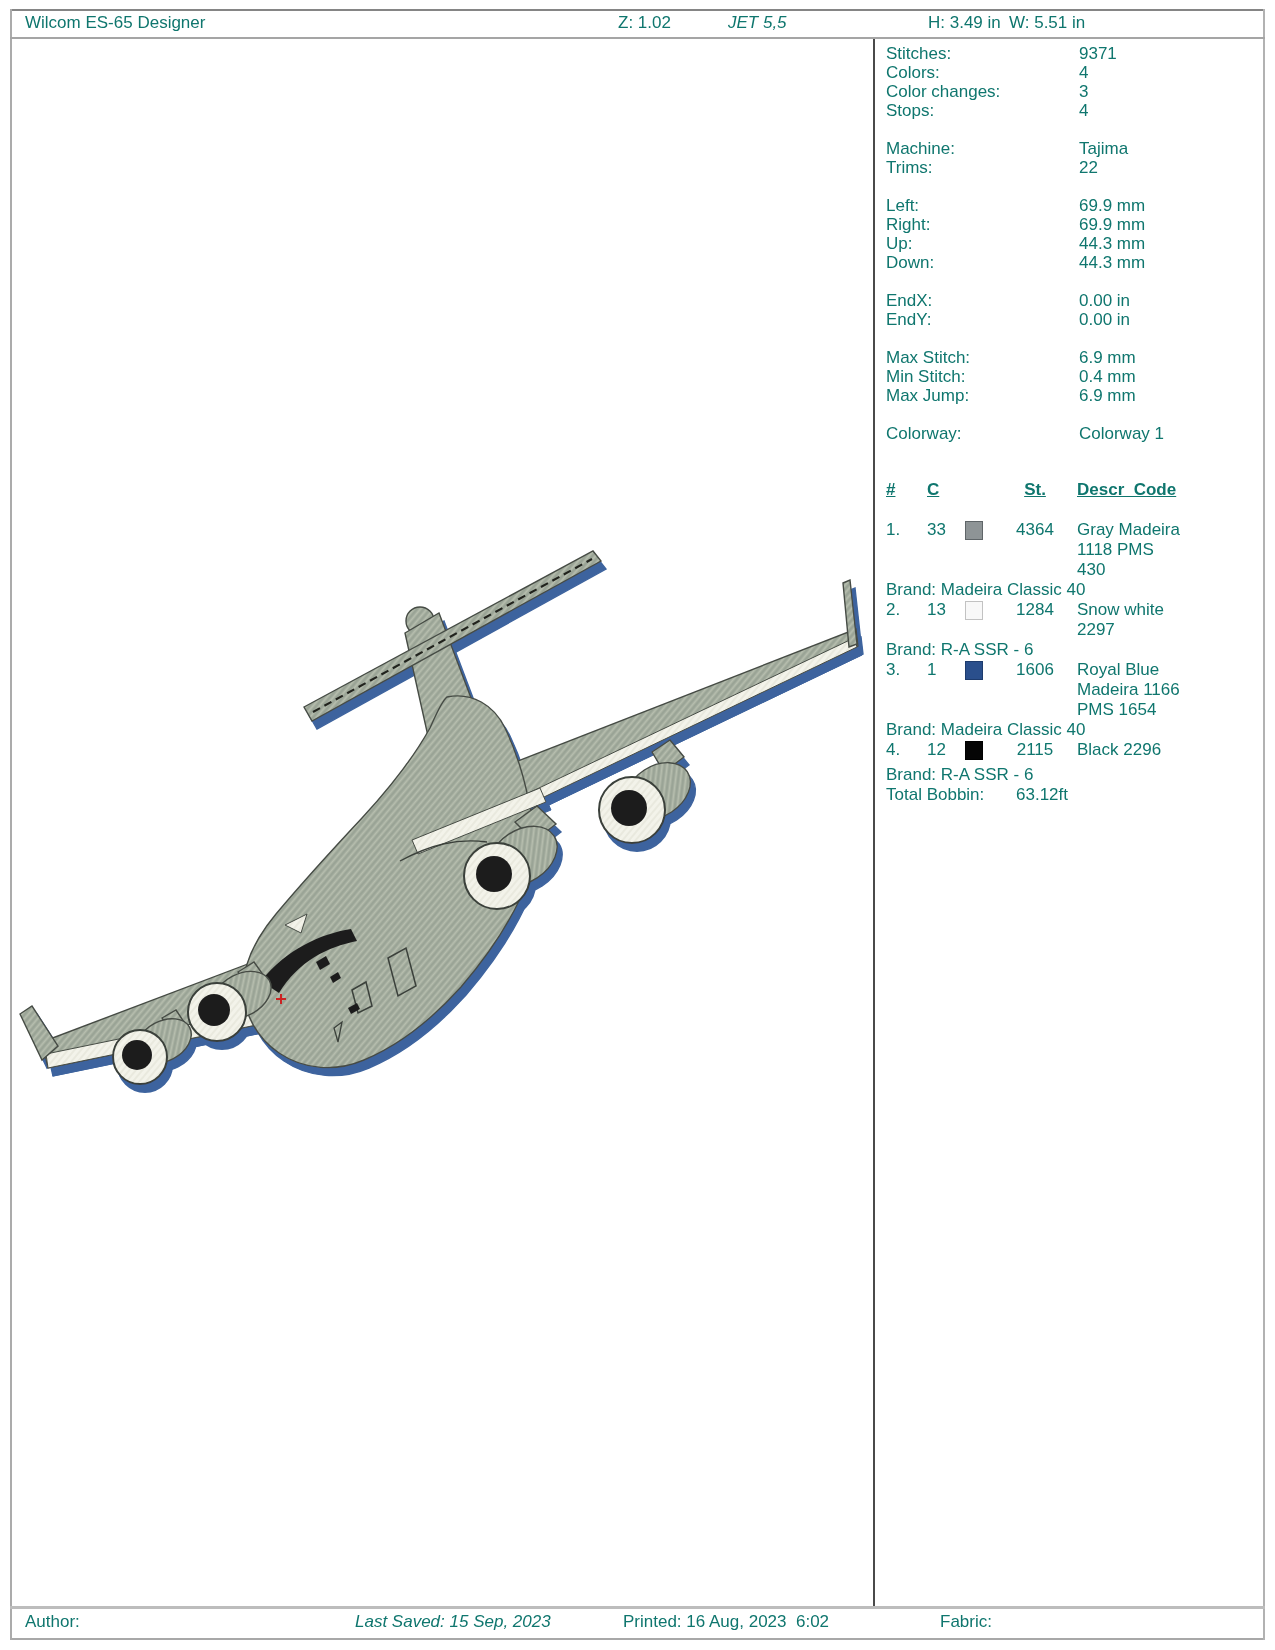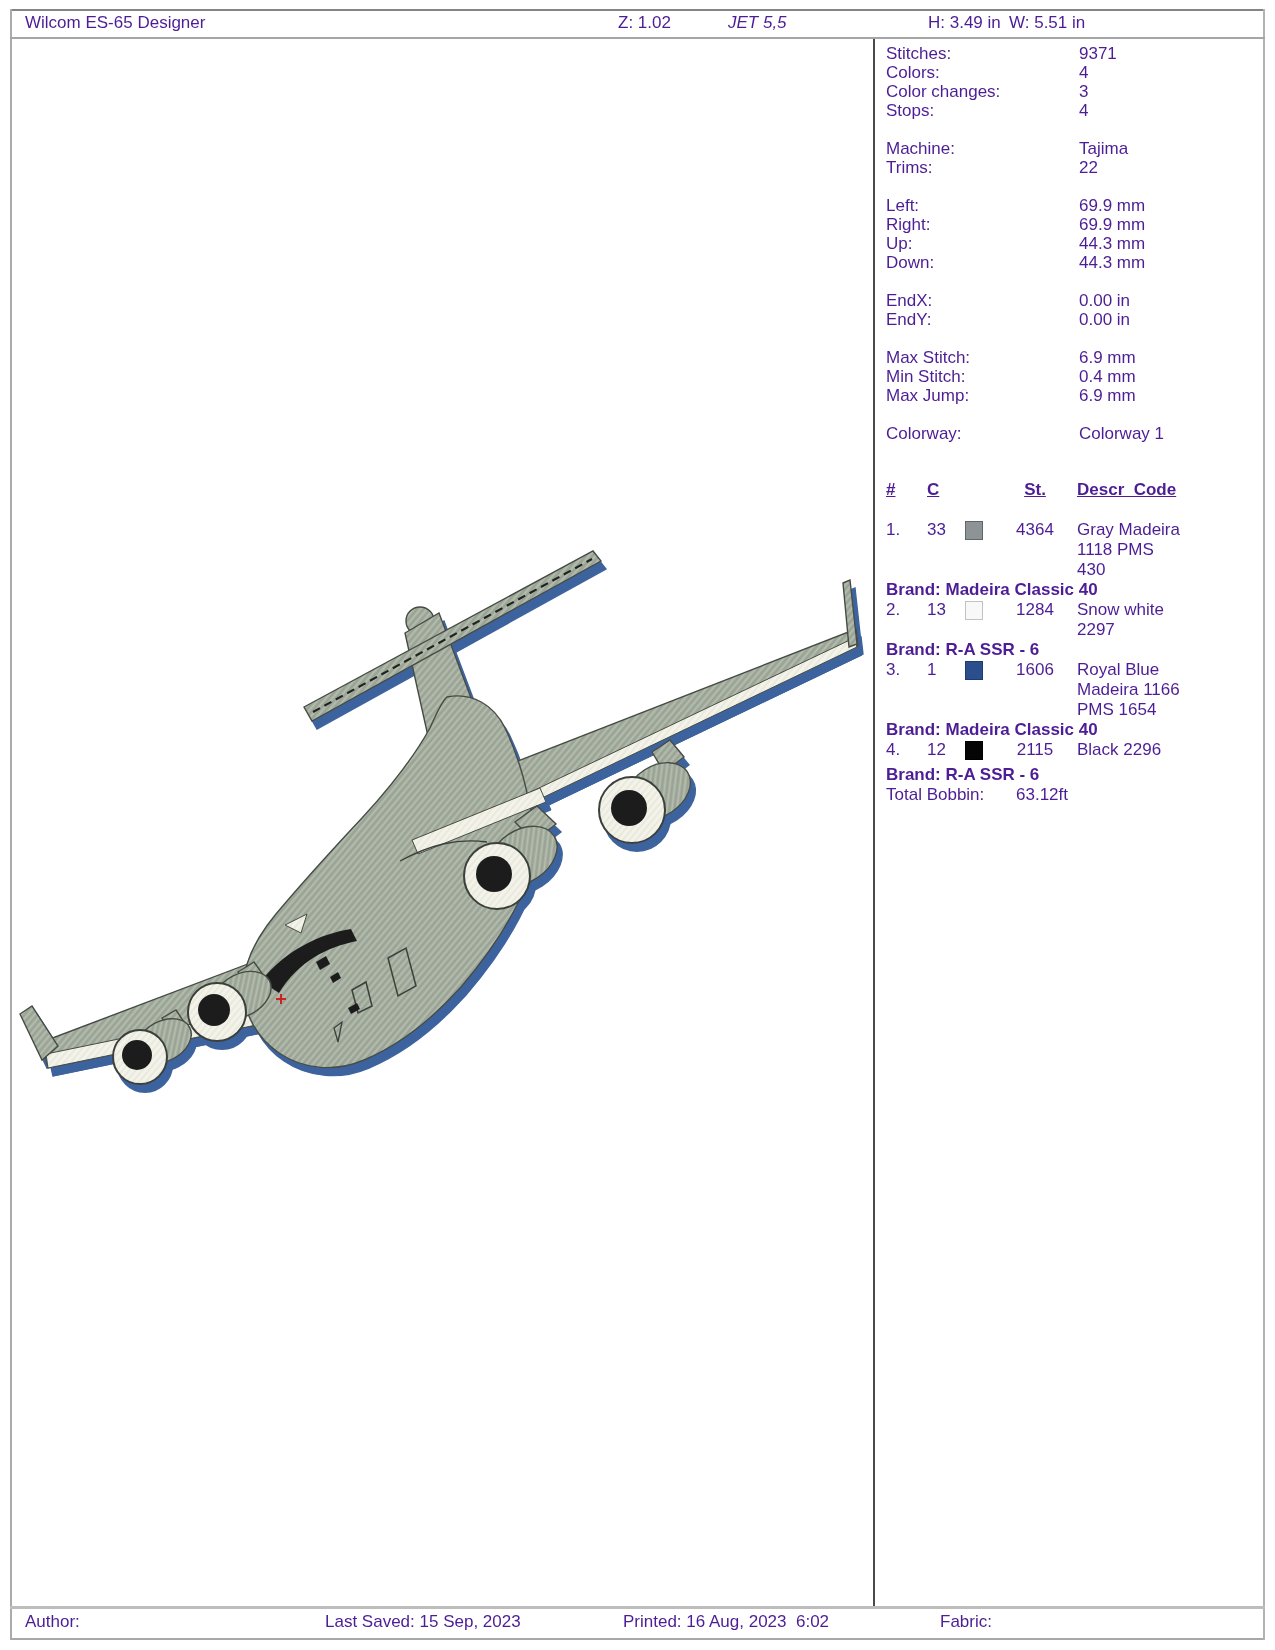--- a/index.html
+++ b/index.html
@@ -1,18 +1,18 @@
 <!DOCTYPE html>
 <html><head>
 <meta charset="utf-8">
 <style>
   html,body{margin:0;padding:0;background:#fff;}
   .page{
     position:relative;width:1275px;height:1650px;background:#fff;overflow:hidden;
-    font-family:"Liberation Sans","DejaVu Sans",sans-serif;font-size:17px;color:#4c1d95;
+    font-family:"Liberation Sans","DejaVu Sans",sans-serif;font-size:17px;color:#0f766e;
   }
   .hline,.vline{position:absolute;}
   .border-top{left:10px;top:9px;width:1255px;height:2px;background:#858585;}
   .border-bottom{left:10px;top:1638px;width:1255px;height:2px;background:#a8a8a8;}
   .border-left{left:10px;top:9px;width:2px;height:1631px;background:#ababab;}
   .border-right{left:1263px;top:9px;width:2px;height:1631px;background:#b2b2b2;}
   .header-sep{left:10px;top:37px;width:1255px;height:2px;background:#a5a5a5;}
   .footer-sep{left:10px;top:1606px;width:1255px;height:3px;background:#bdbdbd;}
   .panel-divider{left:873px;top:39px;width:2px;height:1567px;background:#4a4a4a;}
   .hdr-item,.ftr-item{position:absolute;white-space:pre;line-height:20px;}
@@ -21,21 +21,21 @@
   .panel{position:absolute;left:886px;top:44px;width:310px;z-index:3;}
   .info-row{display:grid;grid-template-columns:193px 1fr;line-height:19px;height:19px;}
   .sp19{height:19px;}
   .sp37{height:37px;}
   .sp20{height:20px;}
   .ctable{line-height:20px;}
   .trow{display:grid;grid-template-columns:41px 38px 40px 60px 12px 106px;align-items:start;}
   .thead span{font-weight:bold;text-decoration:underline;}
   .st-col{text-align:center;}
   .swatch{display:inline-block;width:18px;height:19px;box-sizing:border-box;margin-top:1px;}
-  .brand-line{line-height:20px;font-weight:bold;}
+  .brand-line{line-height:20px;}
   .total-row{display:grid;grid-template-columns:130px 1fr;line-height:20px;}
   .artwork-svg{position:absolute;left:0;top:0;z-index:2;pointer-events:none;}
 </style>
 </head>
 <body>
 
 <div class="page">
 
   <div class="hline border-top"></div>
   <div class="hline border-bottom"></div>
@@ -259,17 +259,17 @@
       <div class="brand-line">Brand: R-A SSR - 6</div>
 
       <div class="total-row">
         <span>Total Bobbin:</span>
         <span>63.12ft</span>
       </div>
     </div>
   </div>
 
   <div class="ftr-item" style="left:25px;">Author:</div>
-  <div class="ftr-item" style="left:325px;">Last Saved: 15 Sep, 2023</div>
+  <div class="ftr-item" style="left:355px;font-style:italic;">Last Saved: 15 Sep, 2023</div>
   <div class="ftr-item" style="left:623px;">Printed: 16 Aug, 2023  6:02</div>
   <div class="ftr-item" style="left:940px;">Fabric:</div>
 
 </div>
 
 </body></html>

